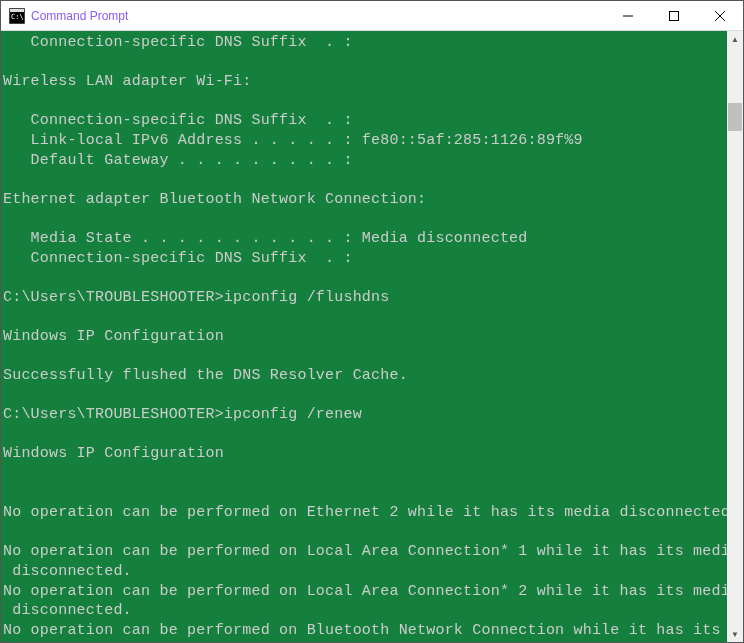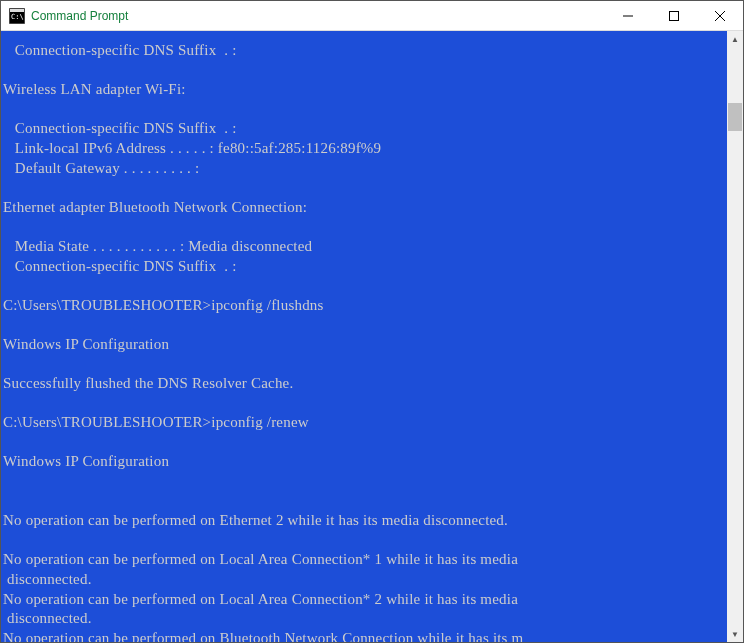--- a/index.html
+++ b/index.html
@@ -39,21 +39,21 @@
       display: flex;
       align-items: center;
       justify-content: center;
     }
     .titlebar-icon svg {
       width: 16px;
       height: 16px;
     }
     .titlebar-title {
       font-size: 12px;
-      color: #15803d;
+      color: #8b5cf6;
       flex: 1;
     }
     .titlebar-controls {
       display: flex;
       height: 100%;
     }
     .titlebar-btn {
       width: 46px;
       height: 100%;
       display: flex;
@@ -64,26 +64,26 @@
     }
     .console-area {
       flex: 1;
       display: flex;
       background: #000;
       position: relative;
       overflow: hidden;
     }
     .console {
       flex: 1;
-      background: #1d4ed8;
+      background: #15803d;
       color: #ccc;
-      font-family: Liberation Serif, serif;
+      font-family: Liberation Mono, monospace;
       font-size: 15px;
       line-height: 19.6px;
-      padding: 10px 0 0 2px;
+      padding: 2px 0 0 2px;
       white-space: pre;
       overflow: hidden;
       letter-spacing: 0.2px;
     }
     .scrollbar {
       width: 16px;
       background: #f0f0f0;
       position: relative;
       flex-shrink: 0;
     }

